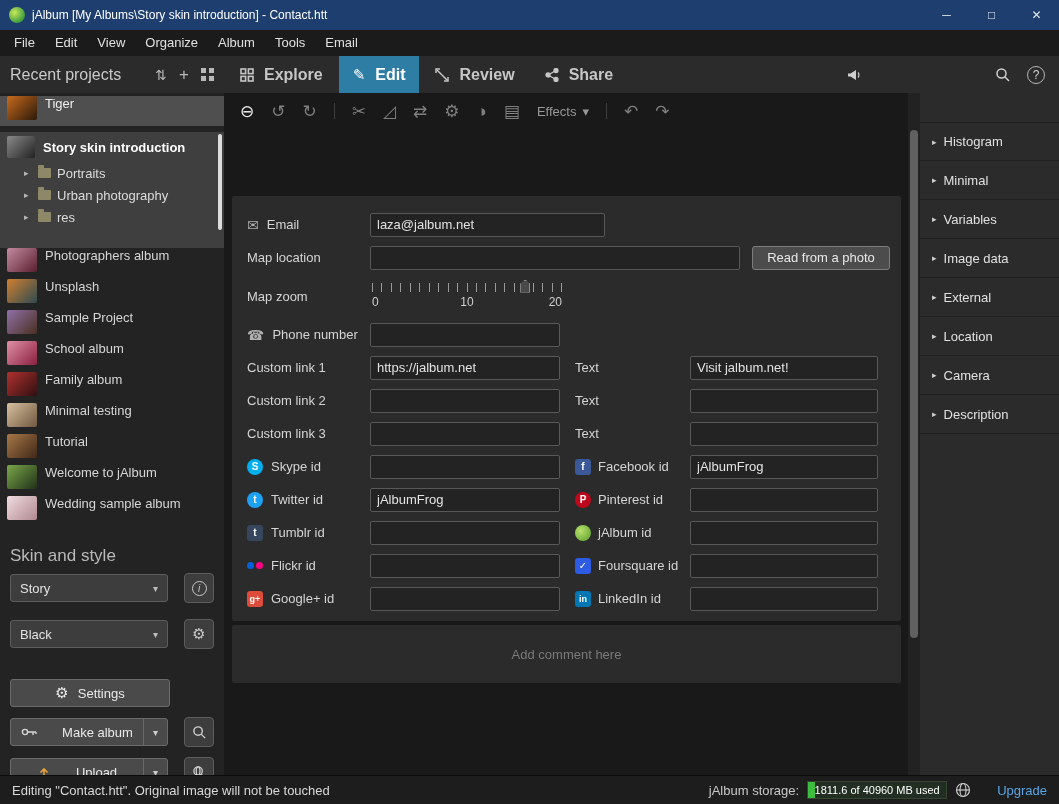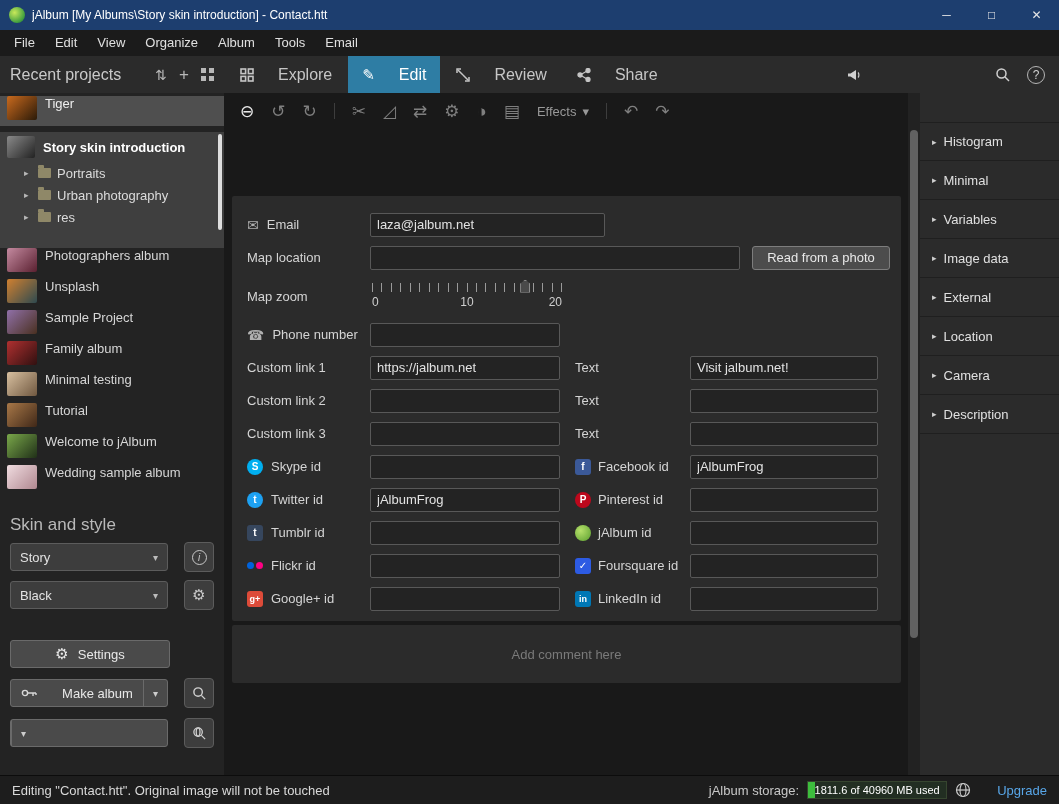--- a/index.html
+++ b/index.html
@@ -17,21 +17,21 @@
 
   
   .menubar { height:26px; background:#1b1b1b; display:flex; align-items:center; padding-left:4px; flex:none; }
   .menu-item { padding:0 10px; color:#e0e0e0; font-size:13px; line-height:26px; }
 
   
   .tabbar { height:37px; background:#2b2b2b; display:flex; align-items:stretch; flex:none; }
   .recent-header { width:224px; flex:none; display:flex; align-items:center; padding:0 10px; color:#c9c9c9; font-size:16px; gap:12px; }
   .recent-label { flex:1; white-space:nowrap; }
   .rh-icon { color:#b8b8b8; font-size:14px; display:flex; align-items:center; }
-  .tab { display:flex; align-items:center; gap:24px; padding:0 14px; color:#c6c6c6; font-size:16px; margin-left:2px; }
+  .tab { display:flex; align-items:center; gap:10px; padding:0 14px; color:#c6c6c6; font-size:16px; margin-left:2px;font-weight:bold; }
   .tab.active { background:#2e7da4; color:#fff; }
   .tab .ticon { display:flex; align-items:center; }
   .tab-right { margin-left:auto; display:flex; align-items:center; gap:16px; padding-right:14px; }
   .signout { color:#e0e0e0; font-size:13px; white-space:nowrap;margin-top:45px; }
   .help-circle { width:18px; height:18px; border:1px solid #b5b5b5; border-radius:50%; color:#cfcfcf;
     display:flex; align-items:center; justify-content:center; font-size:12px; }
 
   
   .content { flex:1; display:flex; min-height:0; }
 
@@ -49,21 +49,21 @@
   .folder::before { content:""; position:absolute; top:-3px; left:0; width:6px; height:3px; background:#8f8868; border-radius:1px 1px 0 0; }
   .side-scrollthumb { position:absolute; right:2px; top:41px; width:4px; height:96px; background:#dedede; border-radius:2px; }
   .t1{background:linear-gradient(135deg,#c96a1e,#2b1a08);} .t2{background:linear-gradient(135deg,#8a8a8a,#222);}
   .t3{background:linear-gradient(135deg,#c48aa0,#5a2030);} .t4{background:linear-gradient(135deg,#d08030,#2e4a50);}
   .t5{background:linear-gradient(135deg,#9070a8,#4a3020);} .t6{background:linear-gradient(135deg,#e090a8,#8a2040);}
   .t7{background:linear-gradient(135deg,#b03030,#301010);} .t8{background:linear-gradient(135deg,#d8c0a0,#705840);}
   .t9{background:linear-gradient(135deg,#a87848,#402818);} .t10{background:linear-gradient(135deg,#7aa84a,#203018);}
   .t11{background:linear-gradient(135deg,#f0dce0,#b08890);}
   .skin-title { margin-top:14px; padding:0 10px; height:30px; line-height:30px; color:#b9b9b9; font-size:17px; }
   .select-row { display:flex; align-items:center; gap:16px; padding:0 10px; margin-top:2px; height:30px; }
-  .select-row + .select-row { margin-top:8px; }
+  .select-row + .select-row { margin-top:16px; }
   .select { width:160px; height:28px; background:#3d3d3d; border:1px solid #5c5c5c; border-radius:3px; color:#e2e2e2;
     font-size:13px; display:flex; align-items:center; padding:0 9px; }
   .select .arrow { margin-left:auto; color:#bbb; font-size:10px; }
   .sq-btn { width:30px; height:30px; background:#3d3d3d; border:1px solid #5c5c5c; border-radius:4px; color:#c9c9c9;
     display:flex; align-items:center; justify-content:center; font-size:15px; flex:none; }
   .info-i { width:15px; height:15px; border:1px solid #c9c9c9; border-radius:50%; font-size:10px; font-style:italic;
     display:flex; align-items:center; justify-content:center; }
   .btn-row { display:flex; align-items:center; gap:16px; padding:0 10px; }
   .btn-row.settings { margin-top:30px; }
   .btn-row.mk { margin-top:10px; }
@@ -270,20 +270,24 @@
       </div>
       <div class="proj-row">
         <span class="thumb t4"></span>
         <span>Unsplash</span>
       </div>
       <div class="proj-row">
         <span class="thumb t5"></span>
         <span>Sample Project</span>
       </div>
       <div class="proj-row">
+        <span class="thumb t6"></span>
+        <span>School album</span>
+      </div>
+      <div class="proj-row">
         <span class="thumb t7"></span>
         <span>Family album</span>
       </div>
       <div class="proj-row">
         <span class="thumb t8"></span>
         <span>Minimal testing</span>
       </div>
       <div class="proj-row">
         <span class="thumb t9"></span>
         <span>Tutorial</span>
@@ -337,20 +341,29 @@
         </div>
         <div class="sq-btn">
           <svg width="15" height="15" viewBox="0 0 16 16" fill="none" stroke="#cfcfcf" stroke-width="1.5">
               <circle cx="6.5" cy="6.5" r="4.5"></circle>
               <line x1="10" y1="10" x2="14" y2="14"></line>
             </svg>
         </div>
       </div>
       <div class="btn-row mk">
         <div class="split-btn">
+          <div class="split-main">
+            <span>
+              <svg width="14" height="13" viewBox="0 0 14 13">
+                  <path d="M7 10V3M3.5 6.5L7 3l3.5 3.5" stroke="#e8a33d" stroke-width="1.6" fill="none"></path>
+                  <path d="M2 12h10" stroke="#e8a33d" stroke-width="1.6"></path>
+                </svg>
+            </span>
+            <span>Upload</span>
+          </div>
           <div class="split-arrow">▾</div>
         </div>
         <div class="sq-btn">
           <svg width="15" height="15" viewBox="0 0 16 16" fill="none" stroke="#cfcfcf" stroke-width="1.4">
               <circle cx="6.5" cy="6.5" r="4.5"></circle>
               <ellipse cx="6.5" cy="6.5" rx="2" ry="4.5"></ellipse>
               <line x1="10" y1="10" x2="14" y2="14"></line>
             </svg>
         </div>
       </div>

